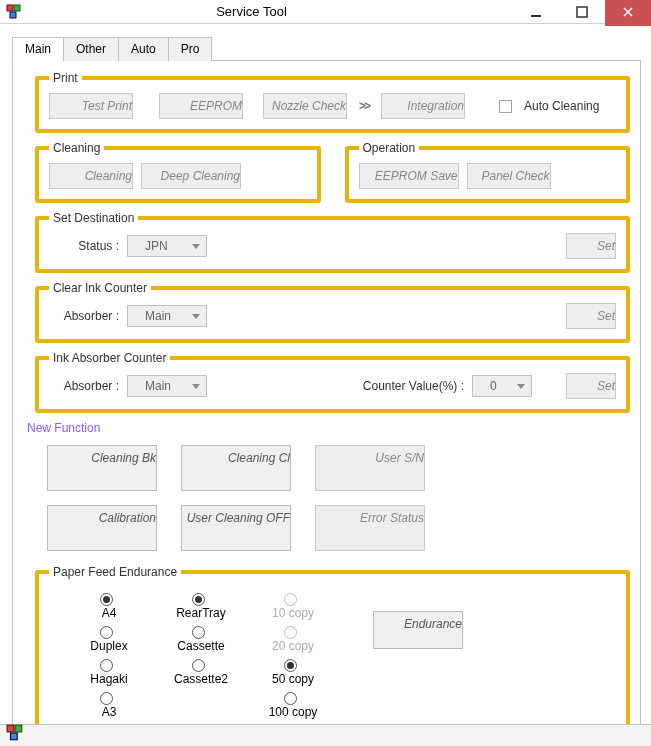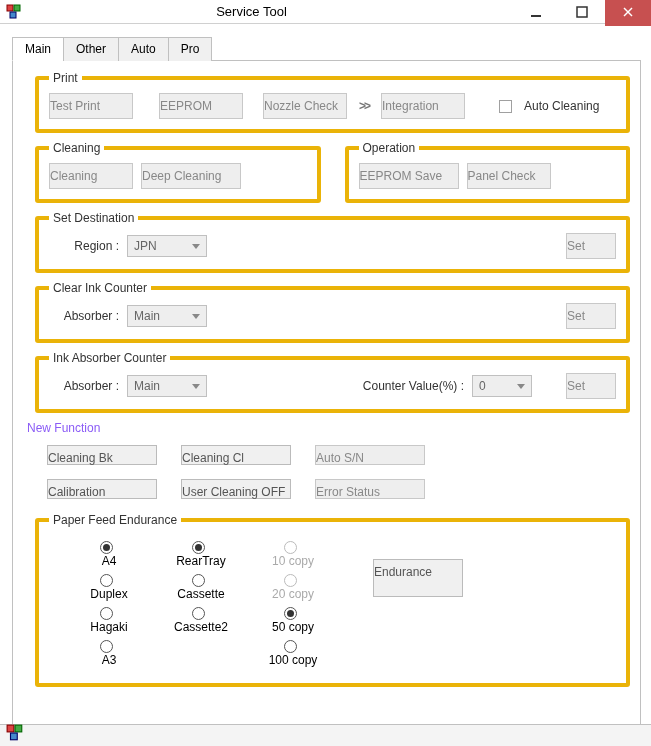--- a/index.html
+++ b/index.html
@@ -13,31 +13,31 @@
   .win-btn.close { background:#c75050; }
   .win-btn svg { width:12px; height:12px; }
   .client { padding:12px 10px 10px 12px; }
   .tabs { display:flex; border-bottom:1px solid #c0c0c0; }
   .tab { padding:4px 12px; border:1px solid #c0c0c0; border-bottom:none; background:#f0f0f0; margin-right:-1px; position:relative; top:1px; }
   .tab.active { background:#fff; border-bottom:1px solid #fff; }
   .tab-body { border:1px solid #c0c0c0; border-top:none; padding:10px 10px 40px 10px; background:#fff; }
   fieldset { border:4px solid #eab308; border-radius:3px; margin:0 0 8px 12px; padding:8px 10px 10px 10px; }
   legend { padding:0 4px; color:#333; }
   .row { display:flex; align-items:center; gap:8px; }
-  .btn { background:#eee; border:1px solid #c8c8c8; color:#888; padding:5px 0; text-align:left; min-width:90px; height:26px; line-height:14px; }
+  .btn { background:#eee; border:1px solid #c8c8c8; color:#888; padding:5px 0; text-align:right; min-width:90px; height:26px; line-height:14px;font-style:italic; }
   .btn.w100 { min-width:100px; }
   .btn.w80 { min-width:84px; }
-  .btn.big { min-width:94px; height:20px; }
+  .btn.big { min-width:94px; height:46px; }
   .btn.dk { background:#f0f0f0; border:1px solid #bbb; color:#555; }
   .arrows { font-weight:bold; color:#777; padding:0 4px; letter-spacing:-2px; }
   .chk { width:13px; height:13px; border:1px solid #a0a0a0; background:#fff; display:inline-block; margin-right:4px; vertical-align:middle; }
   .lbl { color:#333;text-align:right; }
   .two-col { display:flex; gap:12px; }
   .two-col fieldset { flex:1; }
-  .select { background:#eee; border:1px solid #c0c0c0; height:22px; padding:2px 18px 2px 6px; min-width:80px; position:relative; color:#666; display:inline-flex; align-items:center; }
+  .select { background:#eee; border:1px solid #c0c0c0; height:22px; padding:2px 18px 2px 17px; min-width:80px; position:relative; color:#666; display:inline-flex; align-items:center; }
   .select::after { content:""; position:absolute; right:6px; top:8px; border-left:4px solid transparent; border-right:4px solid transparent; border-top:5px solid #888; }
   .setbtn { margin-left:auto; }
   .section-label { color:#8b5cf6; margin:6px 0 10px 4px; }
   .grid-btns { display:flex; gap:24px; margin-left:24px; margin-bottom:14px; }
   .grid-btns .btn { min-width:110px; }
   .radio-row { display:flex; align-items:center; margin-bottom:6px;flex-direction:column; }
   .radio { width:13px; height:13px; border:1px solid #555; border-radius:50%; display:inline-block; margin-right:6px; position:relative; }
   .radio.sel::after { content:""; position:absolute; left:2px; top:2px; width:7px; height:7px; background:#333; border-radius:50%; }
   .radio.dis { border-color:#bbb; }
   .radio.dis + span { color:#aaa; }
@@ -117,21 +117,21 @@
         <div class="row">
           <div class="btn w100">EEPROM Save</div>
           <div class="btn w80">Panel Check</div>
         </div>
       </fieldset>
     </div>
 
     <fieldset>
       <legend>Set Destination</legend>
       <div class="row">
-        <span class="lbl" style="width:70px">Region :</span>
+        <span class="lbl" style="width:70px">Status :</span>
         <div class="select">
             <span>JPN</span>
           </div>
         <div class="btn setbtn" style="min-width:50px">Set</div>
       </div>
     </fieldset>
 
     <fieldset>
       <legend>Clear Ink Counter</legend>
       <div class="row">
@@ -156,21 +156,21 @@
           </div>
         <div style="width:18px"></div>
         <div class="btn" style="min-width:50px">Set</div>
       </div>
     </fieldset>
 
     <div class="section-label">New Function</div>
     <div class="grid-btns">
       <div class="btn big dk">Cleaning Bk</div>
       <div class="btn big dk">Cleaning Cl</div>
-      <div class="btn big">Auto S/N</div>
+      <div class="btn big">User S/N</div>
     </div>
     <div class="grid-btns">
       <div class="btn big dk">Calibration</div>
       <div class="btn big dk">User Cleaning OFF</div>
       <div class="btn big">Error Status</div>
     </div>
 
     <fieldset>
       <legend>Paper Feed Endurance</legend>
       <div class="feed-cols">

